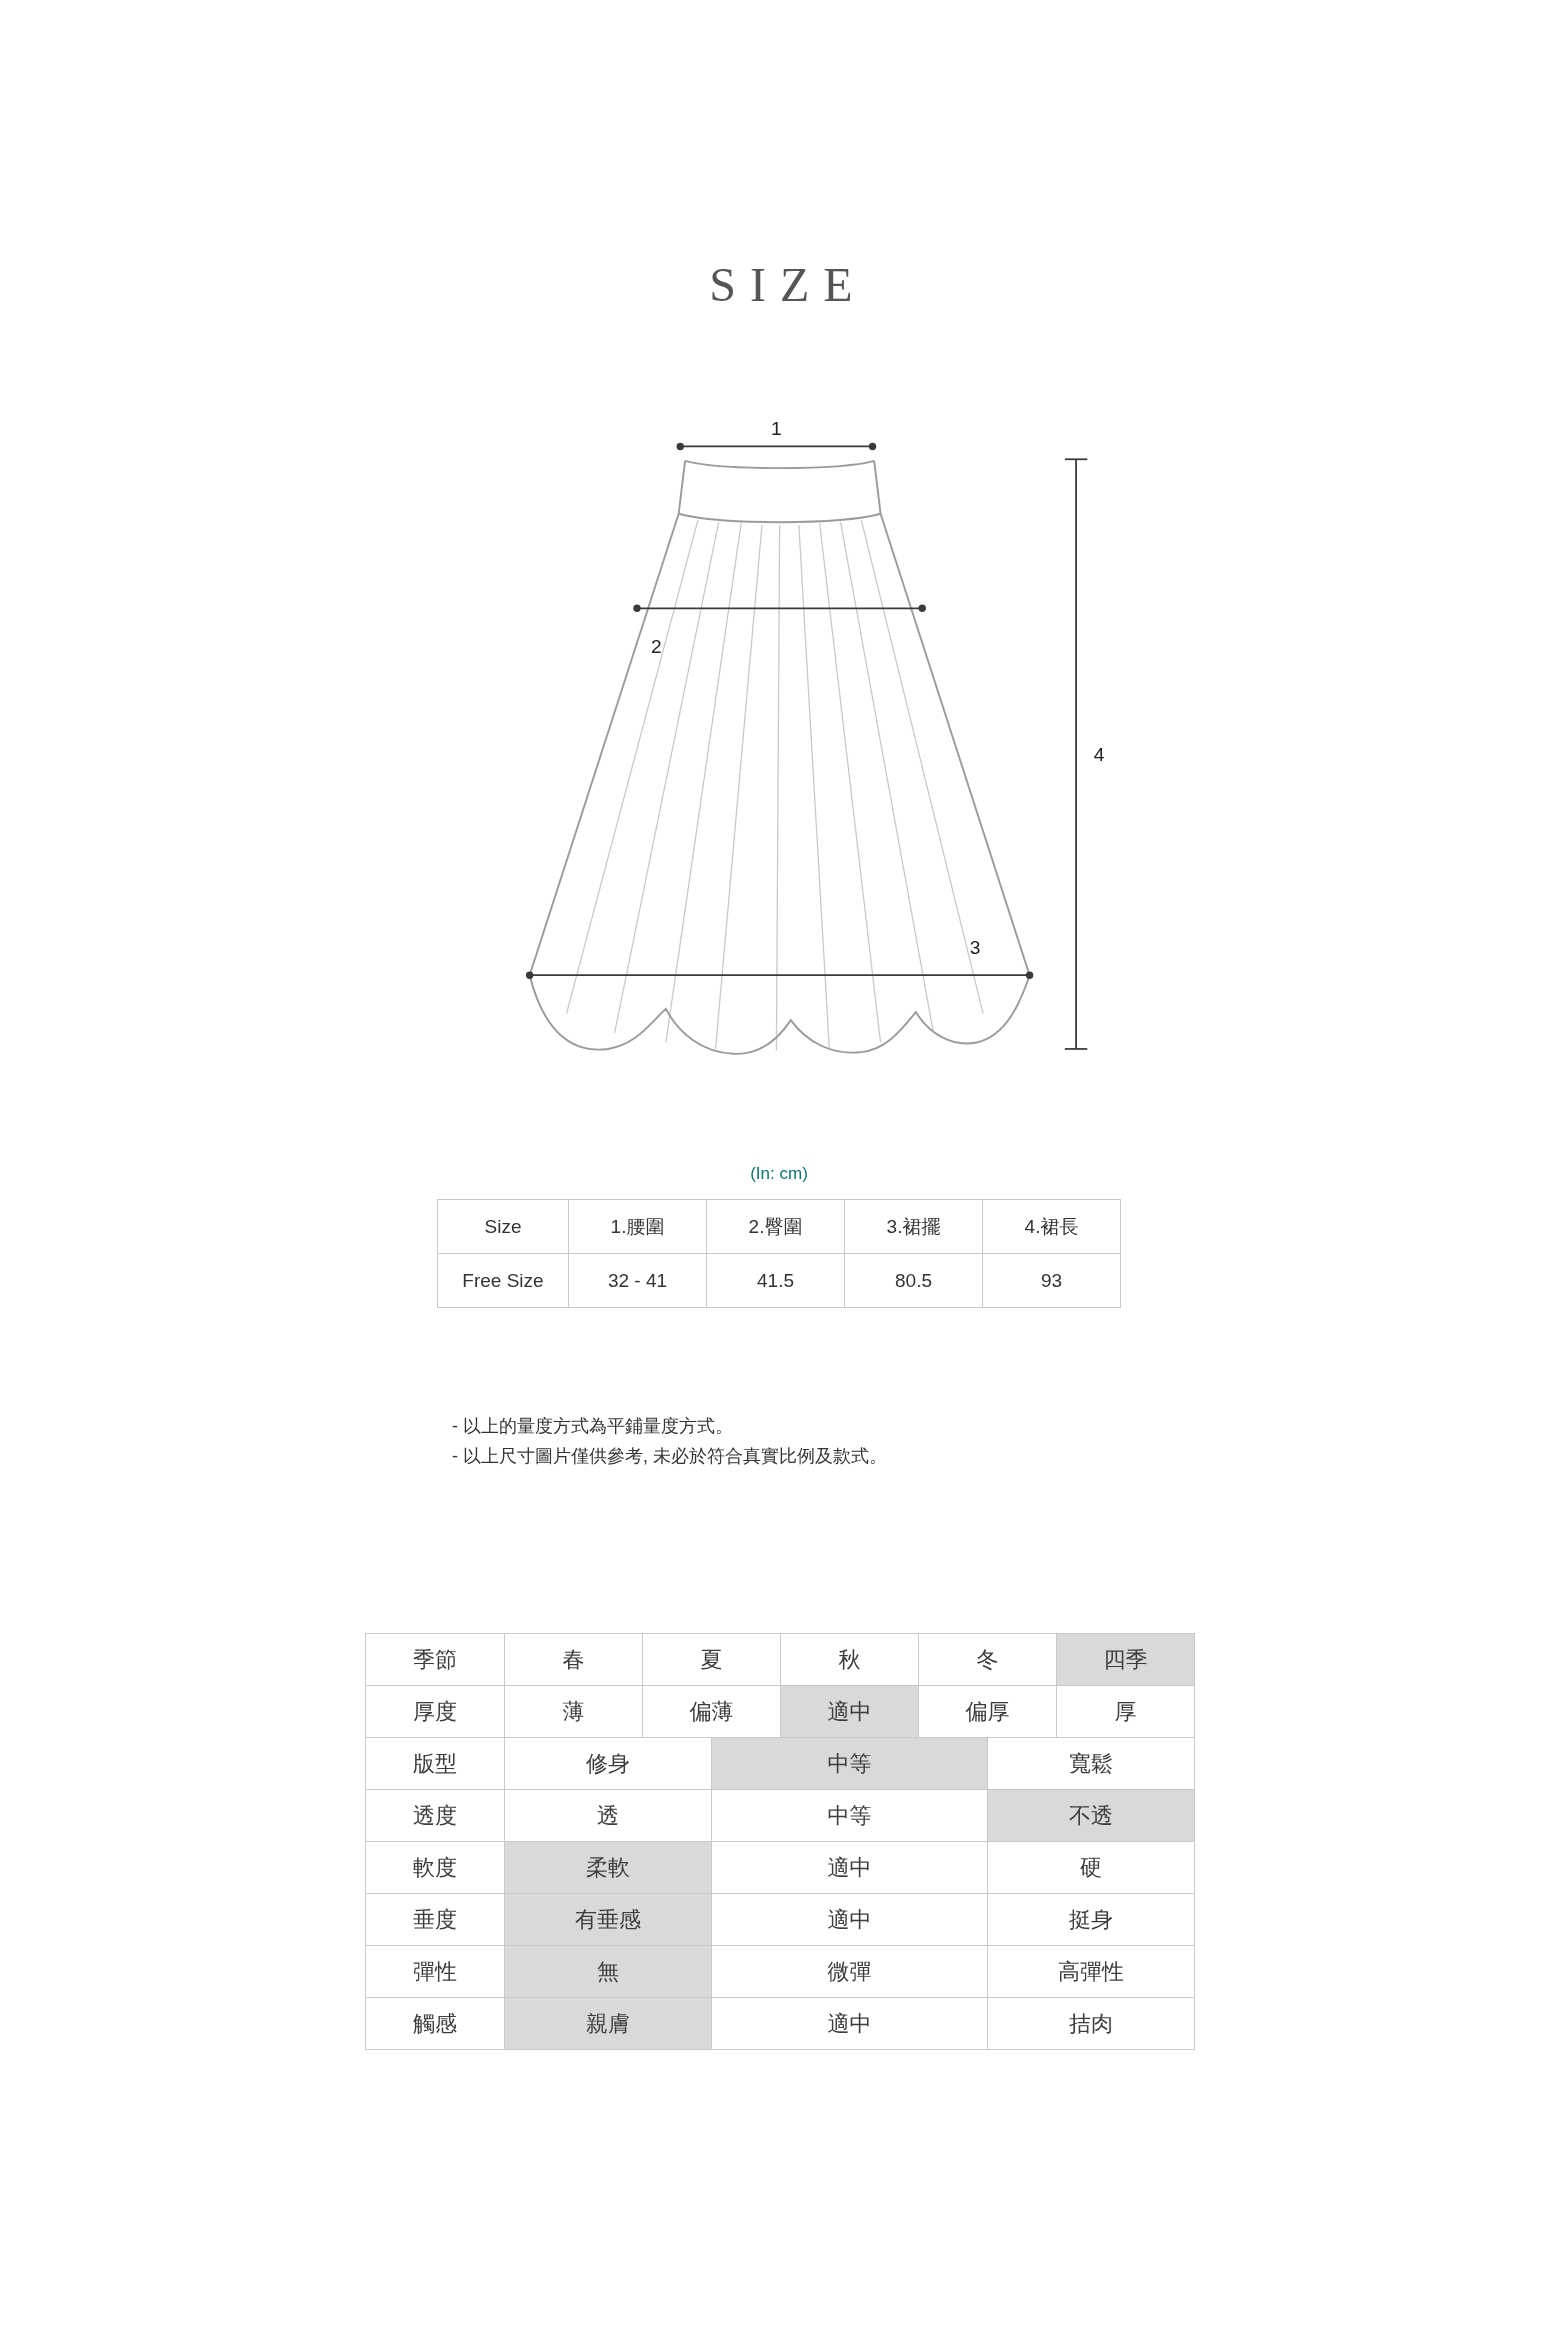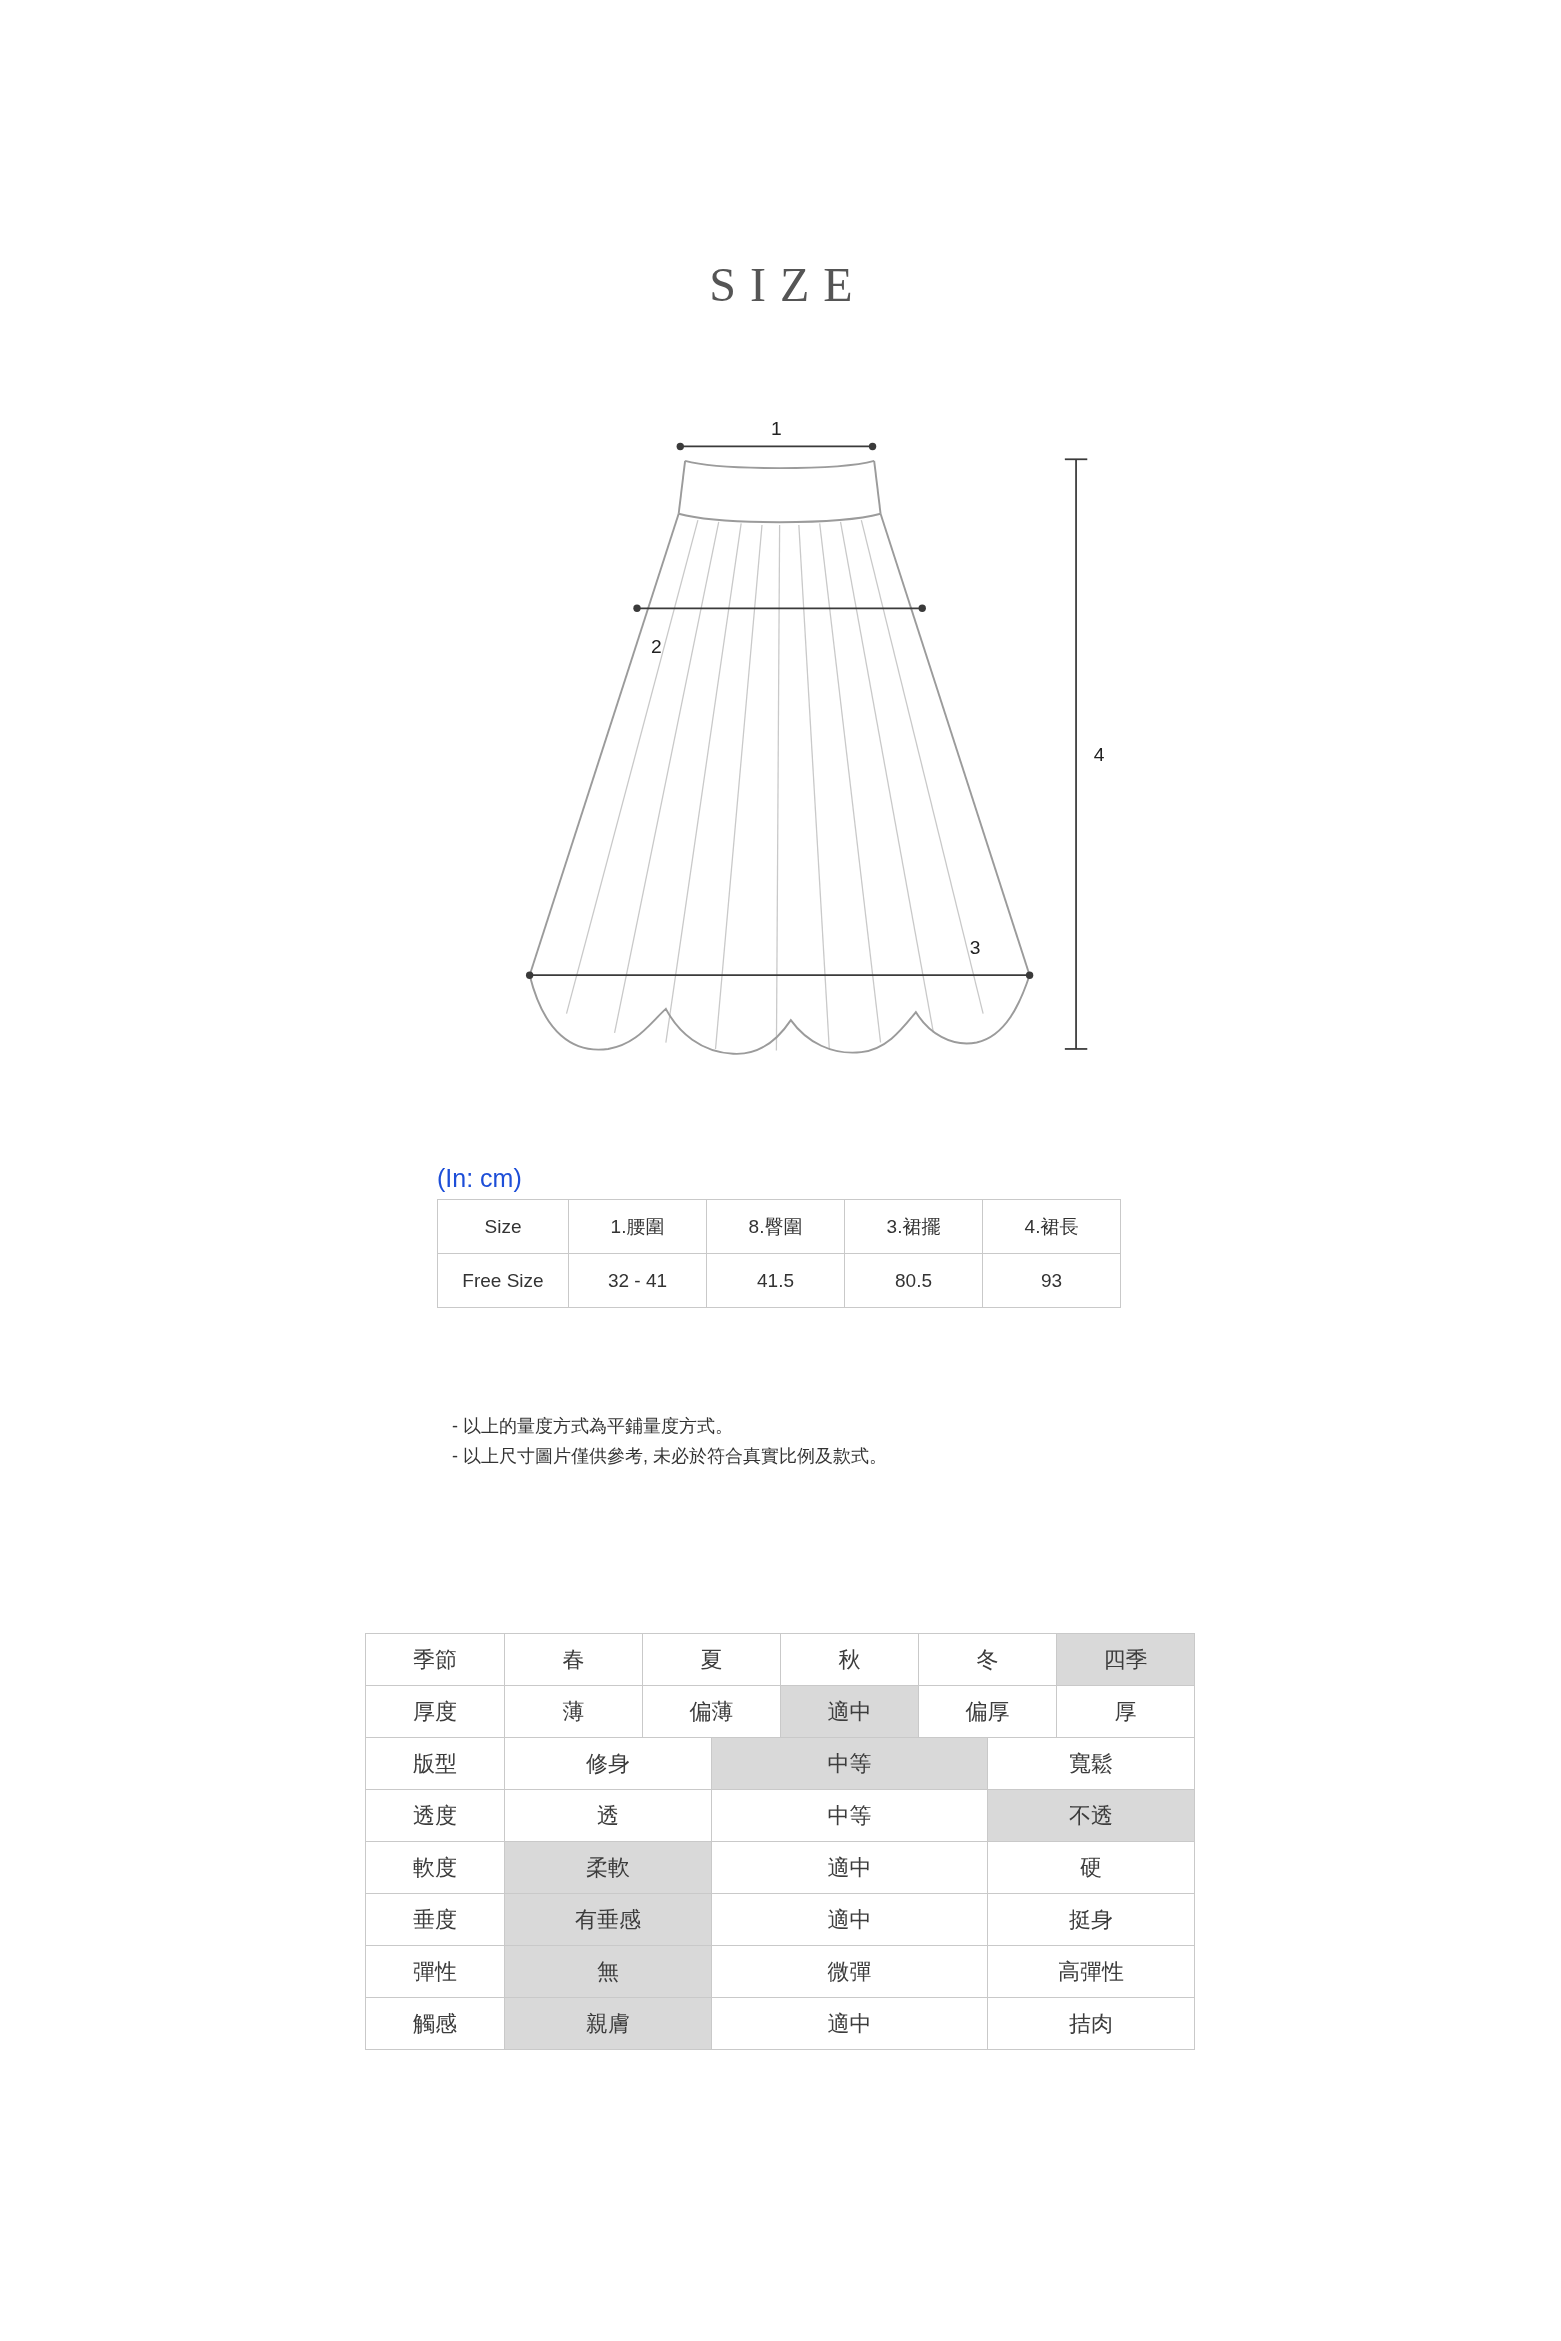--- a/index.html
+++ b/index.html
@@ -12,21 +12,21 @@
     text-align: center;
     font-family: "Liberation Serif", serif;
     font-size: 48px; letter-spacing: 14px; text-indent: 14px;
     color: #555; font-weight: 500;
   }
 
   .diagram { position: absolute; left: 512px; top: 408px; width: 641px; height: 673px; }
 
   .unit {
     position: absolute; top: 1164px; left: 437px; width: 684px;
-    text-align: left; font-size: 25px; color: #1d4ed8;
+    text-align: center; font-size: 17px; color: #0f766e;
   }
 
   table { border-collapse: collapse; table-layout: fixed; }
 
   .size-table {
     position: absolute; left: 437px; top: 1199px; width: 682px;
     font-size: 19px; color: #333;
   }
   .size-table th, .size-table td {
     border: 0.9px solid #c9c9c9; height: 54px; padding: 0;
@@ -109,21 +109,21 @@
       <col style="width:131px">
       <col style="width:138px">
       <col style="width:138px">
       <col style="width:138px">
       <col style="width:138px">
     </colgroup>
     <thead>
       <tr>
           <th>Size</th>
           <th>1.腰圍</th>
-          <th>8.臀圍</th>
+          <th>2.臀圍</th>
           <th>3.裙擺</th>
           <th>4.裙長</th>
         </tr>
     </thead>
     <tbody>
         <tr>
           <td>Free Size</td>
           <td>32 - 41</td>
           <td>41.5</td>
           <td>80.5</td>

